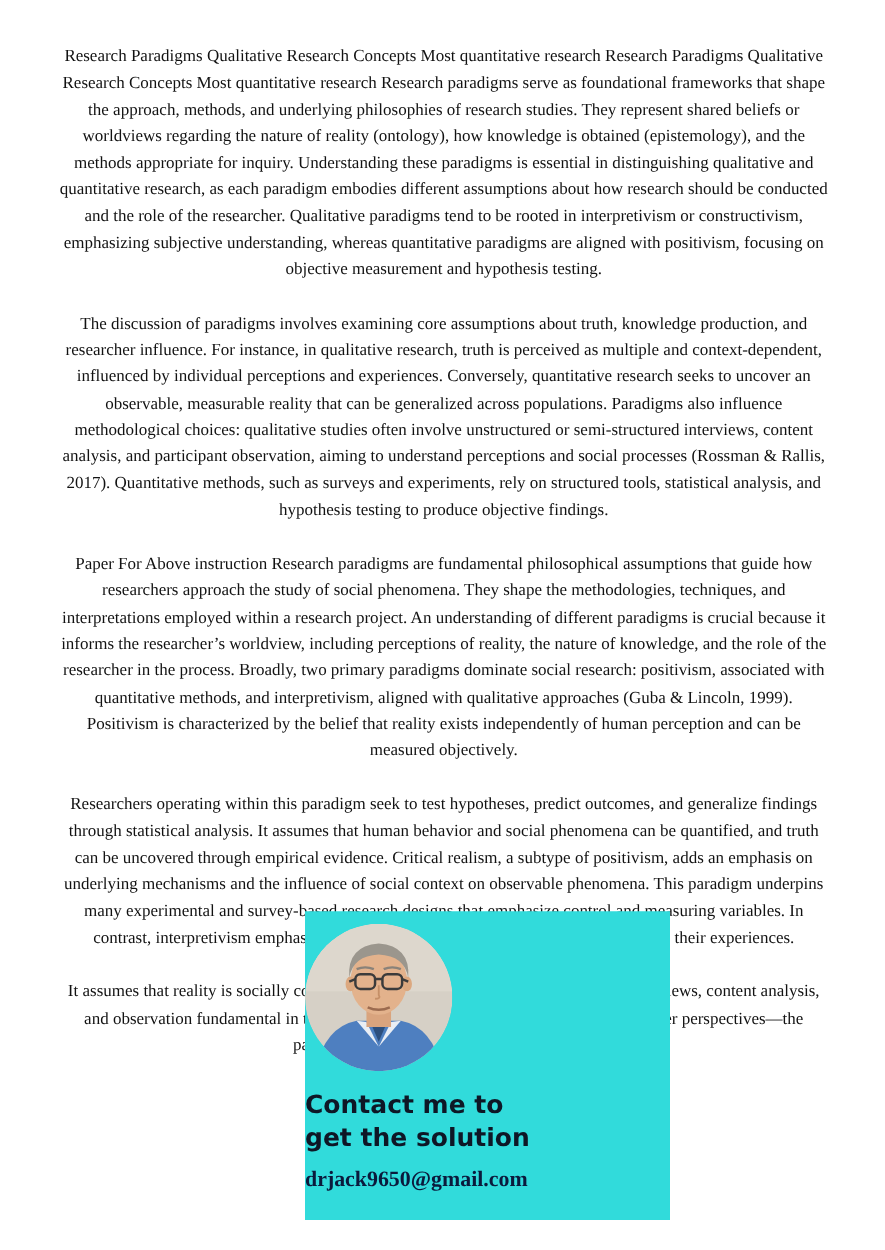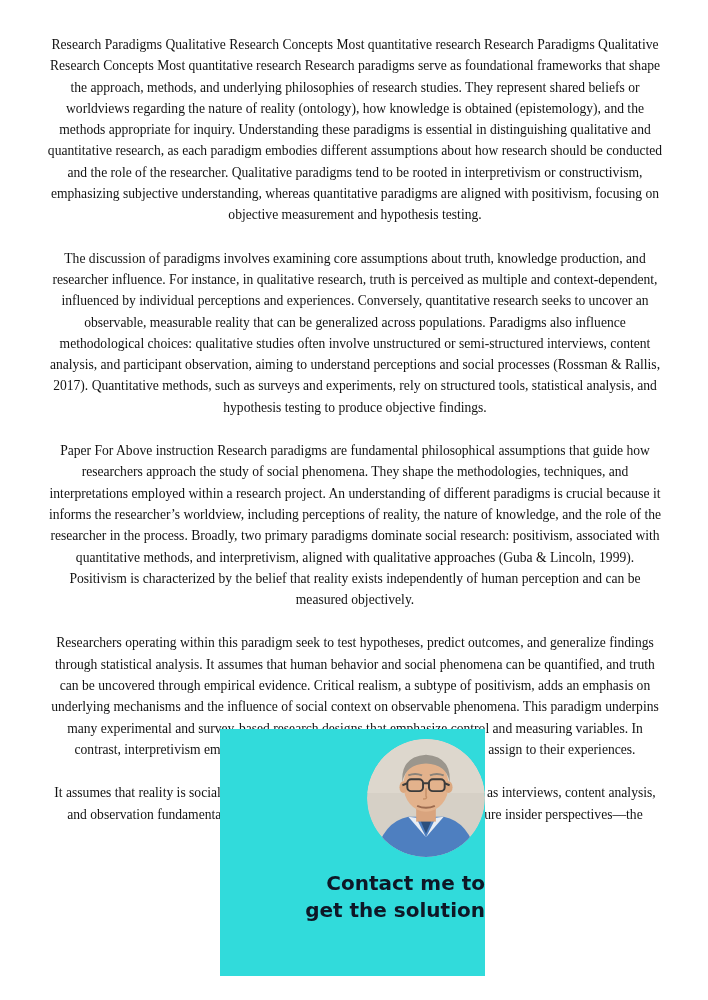--- a/index.html
+++ b/index.html
@@ -18,28 +18,28 @@
     font-family: "Liberation Serif", serif;
     font-size: 13.6px;
     line-height: 21.3px;
     color: #121212;
     text-align: center;
   }
   .text-block p { margin: 0 0 22px 0; }
 
   .promo-card {
     position: absolute;
-    left: 220px;
+    left: 244px;
     top: 729px;
-    width: 265px;
+    width: 292px;
     height: 247px;
     background: #31dbdb;
     display: flex;
     flex-direction: column;
-    align-items: flex-end;
+    align-items: flex-start;
     box-sizing: border-box;
   }
   .avatar {
     width: 118px;
     height: 118px;
     border-radius: 50%;
     overflow: hidden;
     margin-top: 10px;
     flex: 0 0 auto;
   }
@@ -101,15 +101,16 @@
           <line x1="79" y1="45" x2="84" y2="47" stroke="#3b3b3b" stroke-width="2"></line>
           <path d="M60 50 L60 58 Q62 61 57 61" stroke="#c58f67" stroke-width="1.5" fill="none"></path>
           <path d="M51 68 Q60 72 69 68" stroke="#9c6b4f" stroke-width="2" fill="none"></path>
           <path d="M42 37 Q49 34 56 37" stroke="#8a8279" stroke-width="2" fill="none"></path>
           <path d="M64 37 Q71 34 78 37" stroke="#8a8279" stroke-width="2" fill="none"></path>
         </g>
       </svg>
     </div>
     <div class="promo-line first">Contact me to</div>
     <div class="promo-line">get the solution</div>
+    <div class="promo-email">drjack9650@gmail.com</div>
   </div>
 
 </div>
 
 </body></html>

